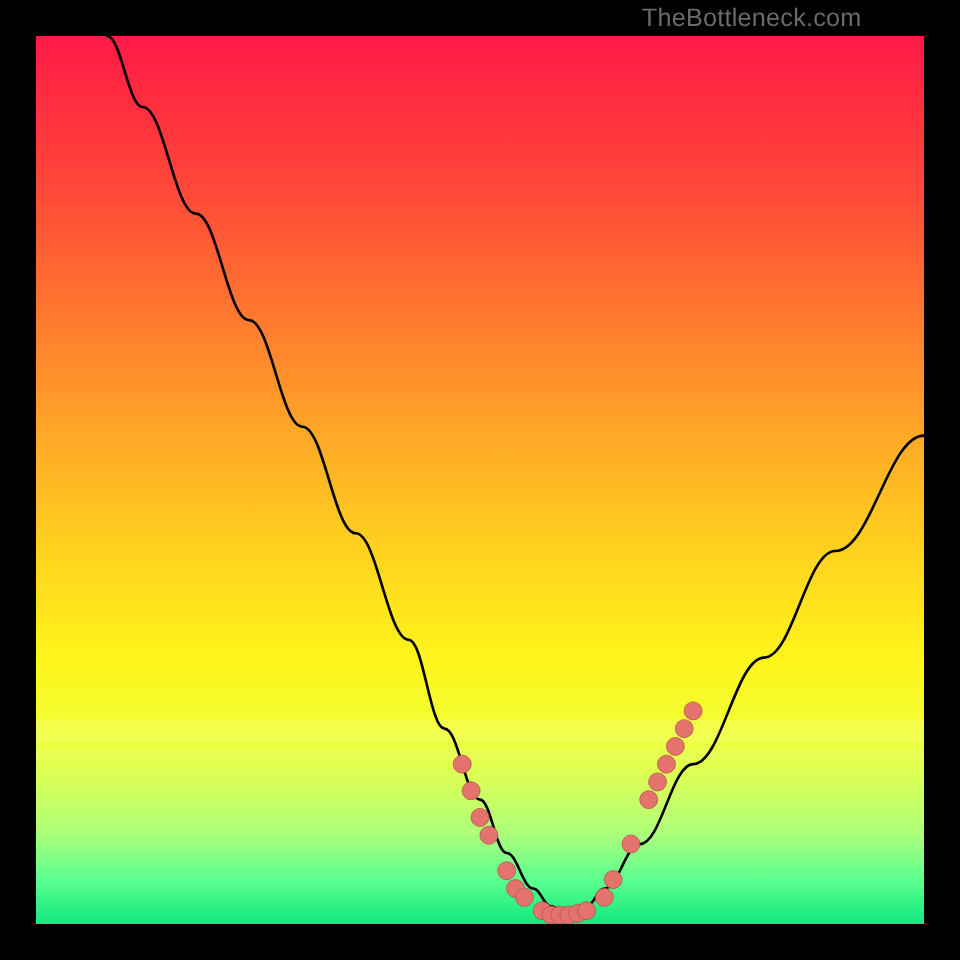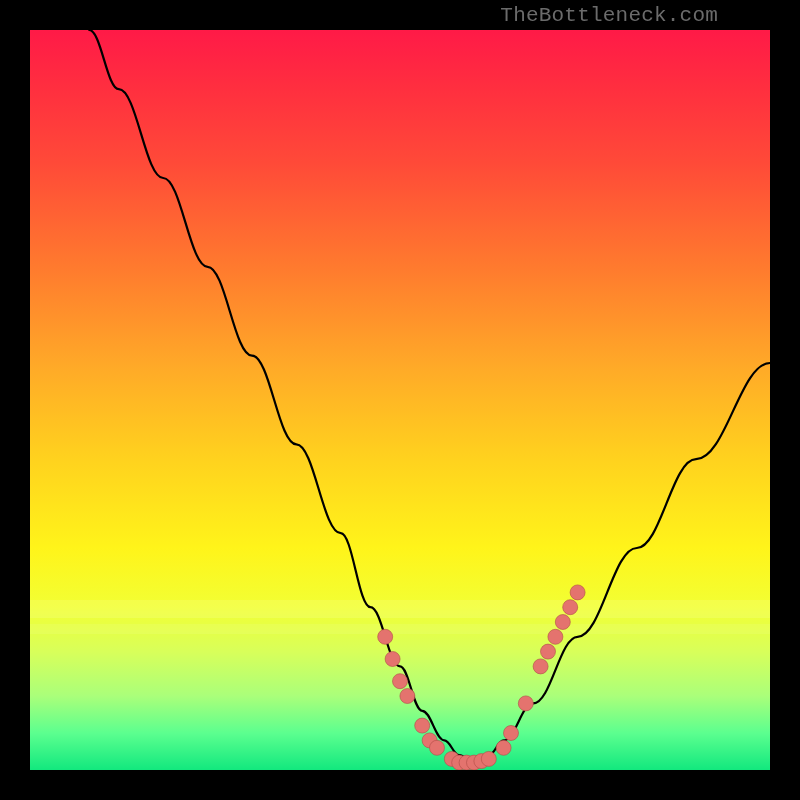--- a/index.html
+++ b/index.html
@@ -9,21 +9,20 @@
     height: 800px;
     background: #000;
     overflow: hidden;
     font-family: Arial, Helvetica, sans-serif;
   }
   .stage {
     position: relative;
     width: 732px;
     height: 800px;
     background: #000;
-    font-family: Liberation Mono, monospace;
   }
   .plot-area {
     position: absolute;
     left: 30px;
     top: 30px;
     width: 740px;
     height: 740px;
     overflow: hidden;
   }
   .gradient {

